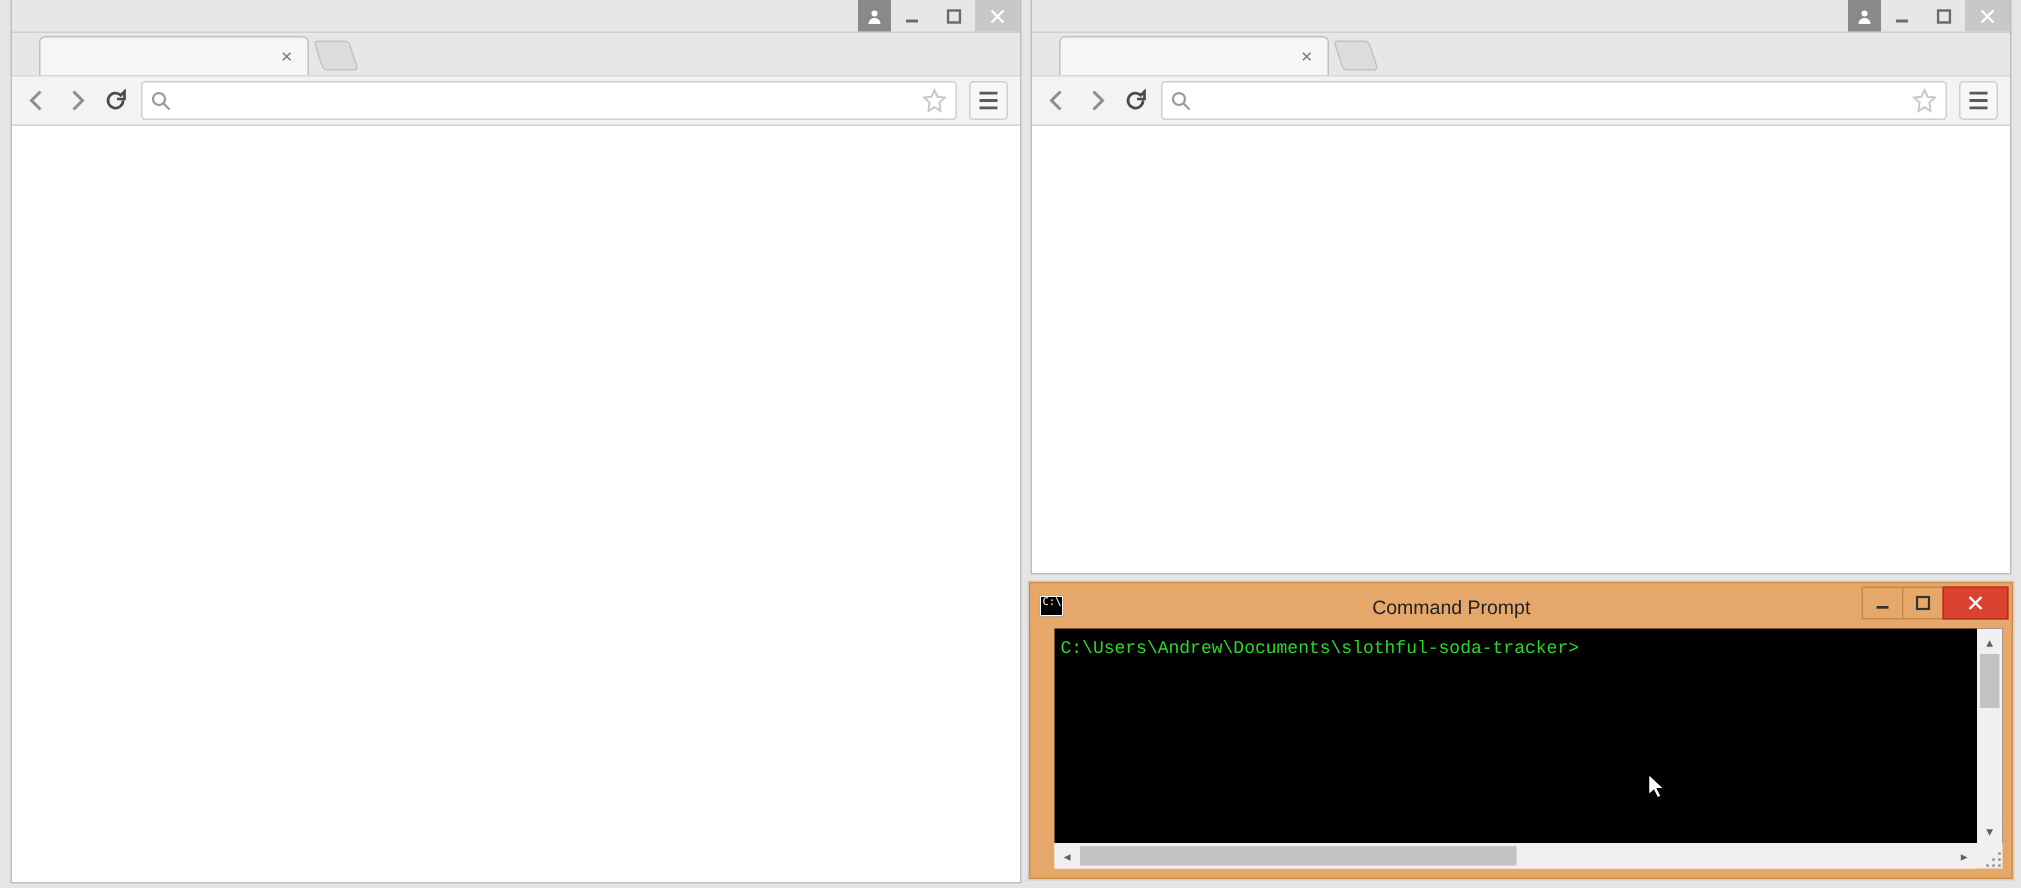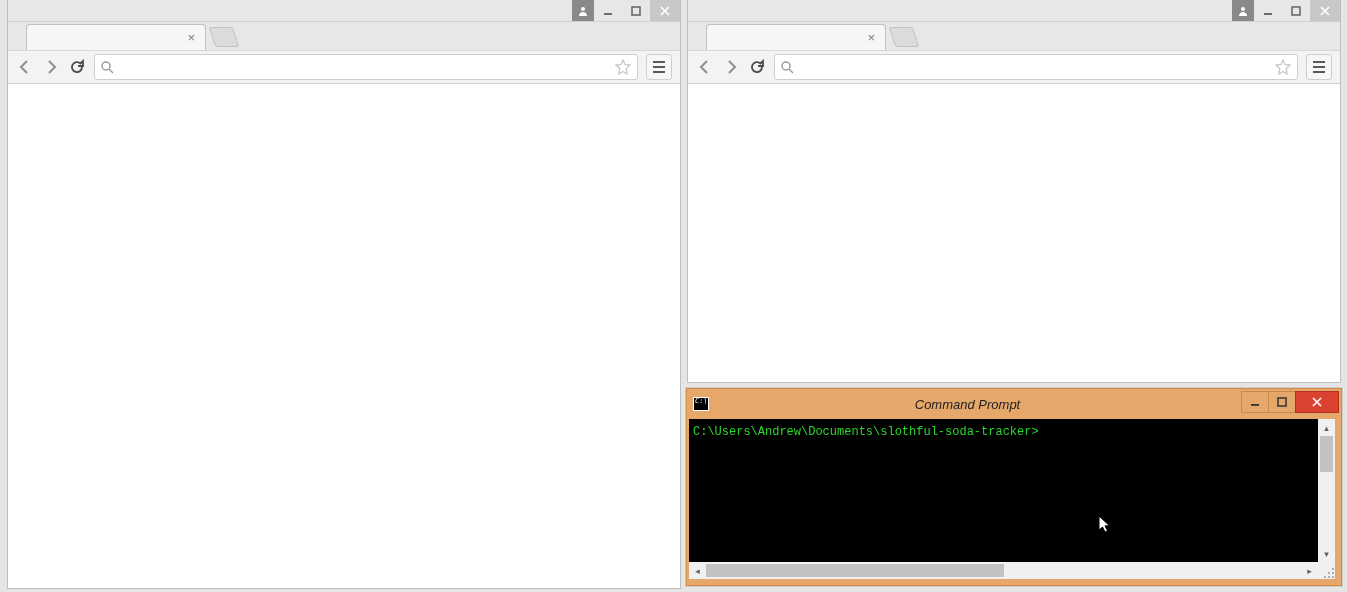--- a/index.html
+++ b/index.html
@@ -126,21 +126,20 @@
     display:flex;
     flex-direction:column;
     box-shadow: 0 0 0 1px rgba(0,0,0,0.1);
   }
   .cmd-title {
     height: 30px;
     display:flex;
     align-items:center;
     padding-left:6px;
     background:#e6a86a;
-    font-style:italic;
   }
   .cmd-ico {
     width:16px; height:14px;
     background:#000;
     margin-right:8px;
     position:relative;
     border:1px solid #fff;
   }
   .cmd-ico::after{
     content:"C:\\";
@@ -164,21 +163,21 @@
     border:1px solid #c88a4a;
     display:flex; align-items:center; justify-content:center;
     color:#333;
     margin-left:-1px;
   }
   .cmd-btn.close { background:#d9432f; color:#fff; border-color:#b4301f; width:44px; }
   .cmd-btn svg { width:10px; height:10px; }
 
   .cmd-body-wrap {
     flex:1;
-    padding: 0 6px 6px 2px;
+    padding: 0 6px 6px 16px;
     display:flex;
     flex-direction:column;
   }
   .cmd-body {
     flex:1;
     background:#000;
     position:relative;
     overflow:hidden;
   }
   .cmd-text {

